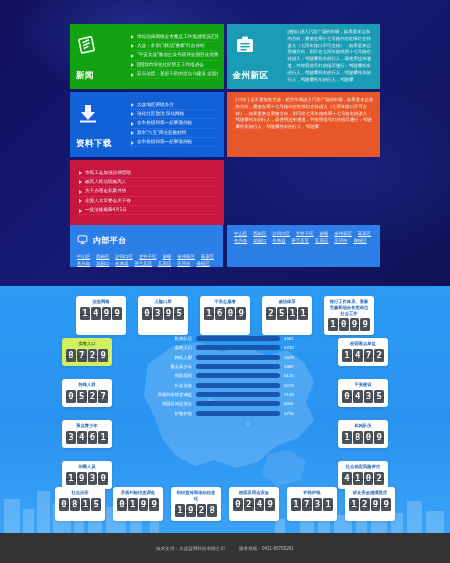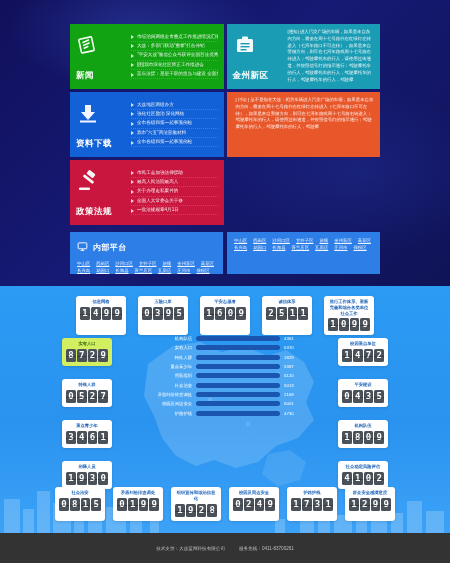--- a/index.html
+++ b/index.html
@@ -103,21 +103,21 @@
     overflow: hidden;
   }
 
   
   .platform-row {
     position: relative;
     display: grid;
     grid-template-columns: 1fr 1fr;
     gap: 4px;
     width: 310px;
-    margin-top: 7px;
+    margin-top: 0;
   }
   .platform-panel {
     background: #2e7ee8;
     padding: 6px 7px 7px 7px;
     height: 42px;
   }
   .platform-head {
     display: flex;
     align-items: center;
     gap: 5px;
@@ -377,30 +377,20 @@
             <span>全市各级和第一起事项例检</span>
           </div>
       </div>
     </div>
 
     <div class="card orange">
       <div class="card-para">[ 讨论 ] 这不是指在大连：相关车辆进入污染广场的车辆，如果是未自东内方向，需要在周十七号路往右红绿灯左转进入（七河年路口不可左转），如果是来自旁侧方向，则可在七河年路或周十七号路右转进入；驾驶摩托车的行人，请使用过街通道，并按照信号灯的指示通行；驾驶摩托车的行人，驾驶摩托车的行人，驾驶摩</div>
     </div>
 
     <div class="card red span2">
-      <div class="card-left">
-        <span class="card-icon">
-          <svg width="24" height="24" viewBox="0 0 24 24" fill="currentColor">
-            <rect x="11" y="2.5" width="8" height="5" rx="1" transform="rotate(38 15 5)"></rect>
-            <rect x="6.2" y="8.5" width="12.5" height="2.6" rx="1" transform="rotate(38 12 10)"></rect>
-            <rect x="3" y="18.5" width="11" height="2.4" rx="1"></rect>
-          </svg>
-        </span>
-        <span class="card-title">政策法规</span>
-      </div>
       <div class="card-list">
         <div class="card-list-item">
             <i class="bullet"></i>
             <span>市民工会加强法律援助</span>
           </div>
         <div class="card-list-item">
             <i class="bullet"></i>
             <span>最高人民法院最高人</span>
           </div>
         <div class="card-list-item">

